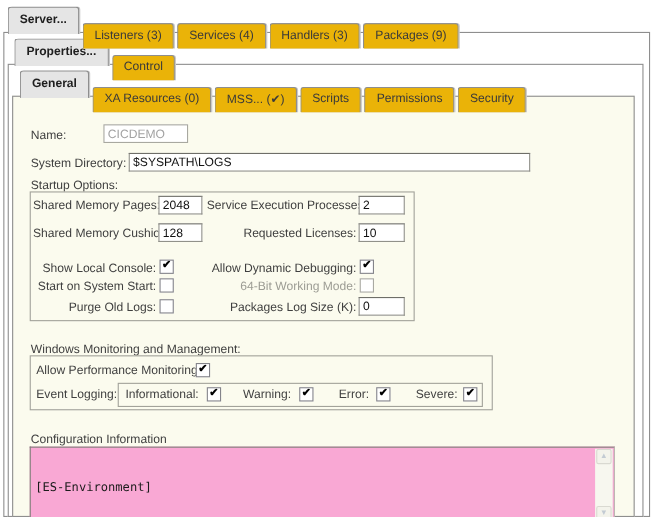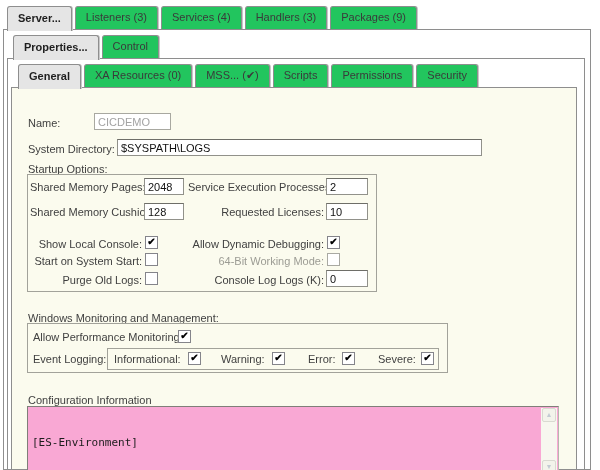--- a/index.html
+++ b/index.html
@@ -5,24 +5,24 @@
   html,body{margin:0;padding:0;}
   body{
     width:600px;height:470px;overflow:hidden;position:relative;
     background:#ffffff;
     font-family:"Liberation Sans",sans-serif;font-size:11px;color:#3f3f3f;
   }
   .panel{position:absolute;border:1px solid #8e8e8e;background:#ffffff;box-sizing:border-box;}
   #panel3{background:#fbfbee;}
   .tabrow{position:absolute;display:flex;align-items:flex-start;height:26px;}
   .tab{
-    display:inline-block;box-sizing:border-box;margin-top:1px;height:23px;
+    display:inline-block;box-sizing:border-box;margin-top:16px;height:23px;
     padding:4px 10px 0 10px;margin-right:3px;
     border:1px solid #8e8e8e;border-bottom:none;border-radius:3px 3px 0 0;
-    background:#22c55e;color:#3a3a3a;white-space:nowrap;cursor:default;
+    background:#eab308;color:#3a3a3a;white-space:nowrap;cursor:default;
     box-shadow:1px 0 0 #c8c8c8;
   }
   .tab.active{margin-top:1px;height:25px;padding-top:5px;background:#e5e5e5;font-weight:bold;color:#1f1f1f;}
   .z30{z-index:30}.z20{z-index:20}.z10{z-index:10}
   .layer{position:absolute;left:0;top:16px;width:600px;height:470px;z-index:40;pointer-events:none;}
   .layer *{pointer-events:auto;}
   .lbl{position:absolute;white-space:nowrap;color:#3f3f3f;}
   .lbl.r{text-align:right;}
   .lbl.dis{color:#9c9c94;}
   .inp{
@@ -113,21 +113,21 @@
   <span class="lbl r" style="left:188px;top:222px;width:136px;">Allow Dynamic Debugging:</span>
   <span class="cb" style="left:327px;top:220px;"><span class="mark">✔</span></span>
 
   <span class="lbl r" style="left:30px;top:239px;width:112px;">Start on System Start:</span>
   <span class="cb" style="left:145px;top:237px;"><span class="mark"></span></span>
   <span class="lbl r dis" style="left:188px;top:239px;width:136px;">64-Bit Working Mode:</span>
   <span class="cb dis" style="left:327px;top:237px;"><span class="mark"></span></span>
 
   <span class="lbl r" style="left:30px;top:258px;width:112px;">Purge Old Logs:</span>
   <span class="cb" style="left:145px;top:256px;"><span class="mark"></span></span>
-  <span class="lbl r" style="left:188px;top:258px;width:136px;">Console Log Logs (K):</span>
+  <span class="lbl r" style="left:188px;top:258px;width:136px;">Packages Log Size (K):</span>
   <input class="inp" style="left: 326px; top: 254px; width: 42px;" value="0">
 
   <span class="lbl" style="left:28px;top:296px;">Windows Monitoring and Management:</span>
   <div class="grp" style="left:27px;top:307px;width:421px;height:50px;"></div>
 
   <span class="lbl" style="left:33px;top:315px;">Allow Performance Monitoring:</span>
   <span class="cb" style="left:178px;top:314px;"><span class="mark">✔</span></span>
 
   <span class="lbl" style="left:33px;top:337px;">Event Logging:</span>
   <div class="grp" style="left:107px;top:332px;width:332px;height:22px;"></div>

